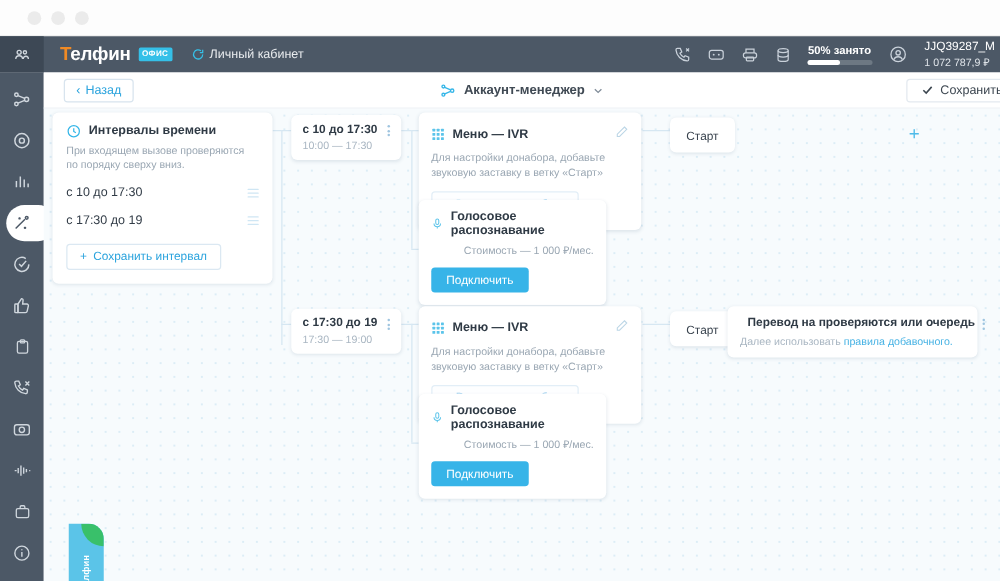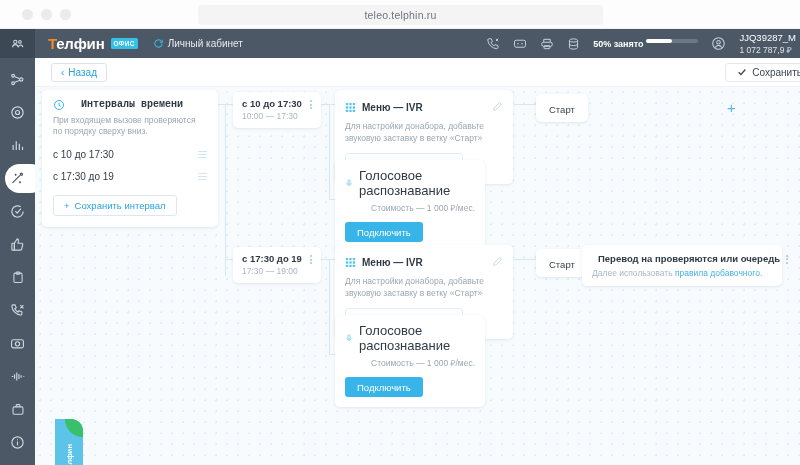--- a/index.html
+++ b/index.html
@@ -40,21 +40,21 @@
   .logo-badge {
     background:#35c0e8; color:#fff; font-size:6.5px; font-weight:bold;
     padding:2px 3px; border-radius:1.5px; letter-spacing:.3px; margin-left:2px;
   }
   .cabinet { display:flex; align-items:center; gap:4px; margin-left:15px; }
   .cabinet span { font-size:10px; color:#e8ebee; }
   .appbar-right {
     margin-left:auto; display:flex; align-items:center; gap:13px; padding-right:4px;
   }
   .hdr-icon { color:#c9d1da; display:flex; align-items:center; }
-  .storage { display:flex; flex-direction:row; gap:3px; }
+  .storage { display:flex; flex-direction:column; gap:3px; }
   .storage-label { font-size:9px; color:#ffffff; font-weight:bold; }
   .storage-track { width:52px; height:4px; border-radius:2px; background:#6d7883; }
   .storage-fill { width:50%; height:4px; border-radius:2px; background:#ffffff; }
   .acct { display:flex; flex-direction:column; gap:1px; }
   .acct-name { font-size:9.5px; color:#ffffff; white-space:nowrap; }
   .acct-bal { font-size:8.5px; color:#dfe4e9; white-space:nowrap; }
 
   
   .rail {
     position:absolute; left:0; top:58px; width:35px; height:407px;
@@ -116,21 +116,21 @@
   }
 
   
   .card {
     position:absolute; background:#ffffff; border-radius:5px;
     box-shadow:0 1px 3px rgba(60,90,120,.13);
   }
 
   
   .panel-intervals { left:7px; top:3px; width:176px; padding:9px 11px 11px; }
-  .panel-head { display:flex; align-items:flex-start; gap:16px;font-family:Liberation Mono, monospace; }
+  .panel-head { display:flex; align-items:flex-start; gap:6px; }
   .panel-title { font-size:10px; font-weight:bold; color:#2f3a45; }
   .panel-desc { font-size:8.5px; color:#9aa7b3; line-height:1.35; margin:4px 0 0 0; }
   .iv-row {
     display:flex; align-items:center; justify-content:space-between;
     margin-top:11px; cursor:pointer;
   }
   .iv-row .t { font-size:10px; color:#323c47; }
   .grip { display:flex; flex-direction:column; gap:1.5px; }
   .grip i { display:block; width:9px; height:1.5px; background:#cfe6f4;
             border-radius:1px; }
@@ -158,21 +158,21 @@
   .btn-ghost {
     margin-top:9px; width:118px; height:21px;
     border:1px solid #e2eef7; border-radius:3px; background:#fdfeff;
     display:flex; align-items:center; justify-content:center; gap:5px;
     font-size:9.5px; color:#9ed0ee; cursor:pointer;
   }
 
   
   .speech { width:150px; padding:8px 10px 10px; }
   .sp-head { display:flex; align-items:center; gap:6px; }
-  .sp-title { font-size:13px; font-weight:normal; color:#2f3a45; }
+  .sp-title { font-size:10px; font-weight:bold; color:#2f3a45; }
   .sp-sub { font-size:8.5px; color:#9aa7b3; margin-top:4px;text-align:right; }
   .btn-connect {
     margin-top:9px; height:20px; padding:0 12px; border:none; border-radius:3px;
     background:#37b4e8; color:#fff; font-size:9.5px; cursor:pointer;
     display:inline-flex; align-items:center;
     font-family:"Liberation Sans", sans-serif;
   }
 
   
   .start { padding:5px 13px; }
@@ -210,23 +210,20 @@
 <body>
 
 <div id="app">
 
   <div class="browser-bar">
     <div class="traffic">
       <div class="dot"></div>
       <div class="dot"></div>
       <div class="dot"></div>
     </div>
-    <div class="urlbar">
-      <span>teleo.telphin.ru</span>
-    </div>
   </div>
 
   <div class="appbar">
     <div class="appbar-leftpad">
       <svg width="13" height="13" viewBox="0 0 24 24" fill="none" stroke="#cfd6dd" stroke-width="2">
         <circle cx="8" cy="9" r="3"></circle>
           <circle cx="16.5" cy="9" r="2.4"></circle>
         <path d="M3 19c0-3 2.4-5 5-5s5 2 5 5"></path>
           <path d="M14 19c0-2.6 1.6-4.3 4-4.3s3.6 1.7 3.6 4.3"></path>
       </svg>
@@ -367,20 +364,32 @@
           <path d="M12 10.5v6"></path>
           <circle cx="12" cy="7.6" r=".9" fill="currentColor" stroke="none"></circle>
       </svg>
     </div>
   </div>
 
   <div class="toolbar">
     <div class="btn-back">
       <span>‹</span>
       <span>Назад</span>
+    </div>
+    <div class="tb-center">
+      <svg width="13" height="13" viewBox="0 0 24 24" fill="none" stroke="#35b6e8" stroke-width="2">
+        <circle cx="5" cy="6" r="2.1"></circle>
+          <circle cx="5" cy="18" r="2.1"></circle>
+          <circle cx="18" cy="12" r="2.4"></circle>
+        <path d="M7 7.2l8.6 3.6M7 16.8l8.6-3.6"></path>
+      </svg>
+      <span class="label">Аккаунт-менеджер</span>
+      <svg width="9" height="9" viewBox="0 0 24 24" fill="none" stroke="#7f8b98" stroke-width="2.6">
+        <path d="M5 9l7 7 7-7"></path>
+      </svg>
     </div>
     <div class="btn-save">
       <svg width="10" height="10" viewBox="0 0 24 24" fill="none" stroke="#3c4650" stroke-width="3">
         <path d="M4 12.5l5.5 5.5L20 6"></path>
       </svg>
       <span>Сохранить</span>
     </div>
   </div>
 
   <div class="canvas">

